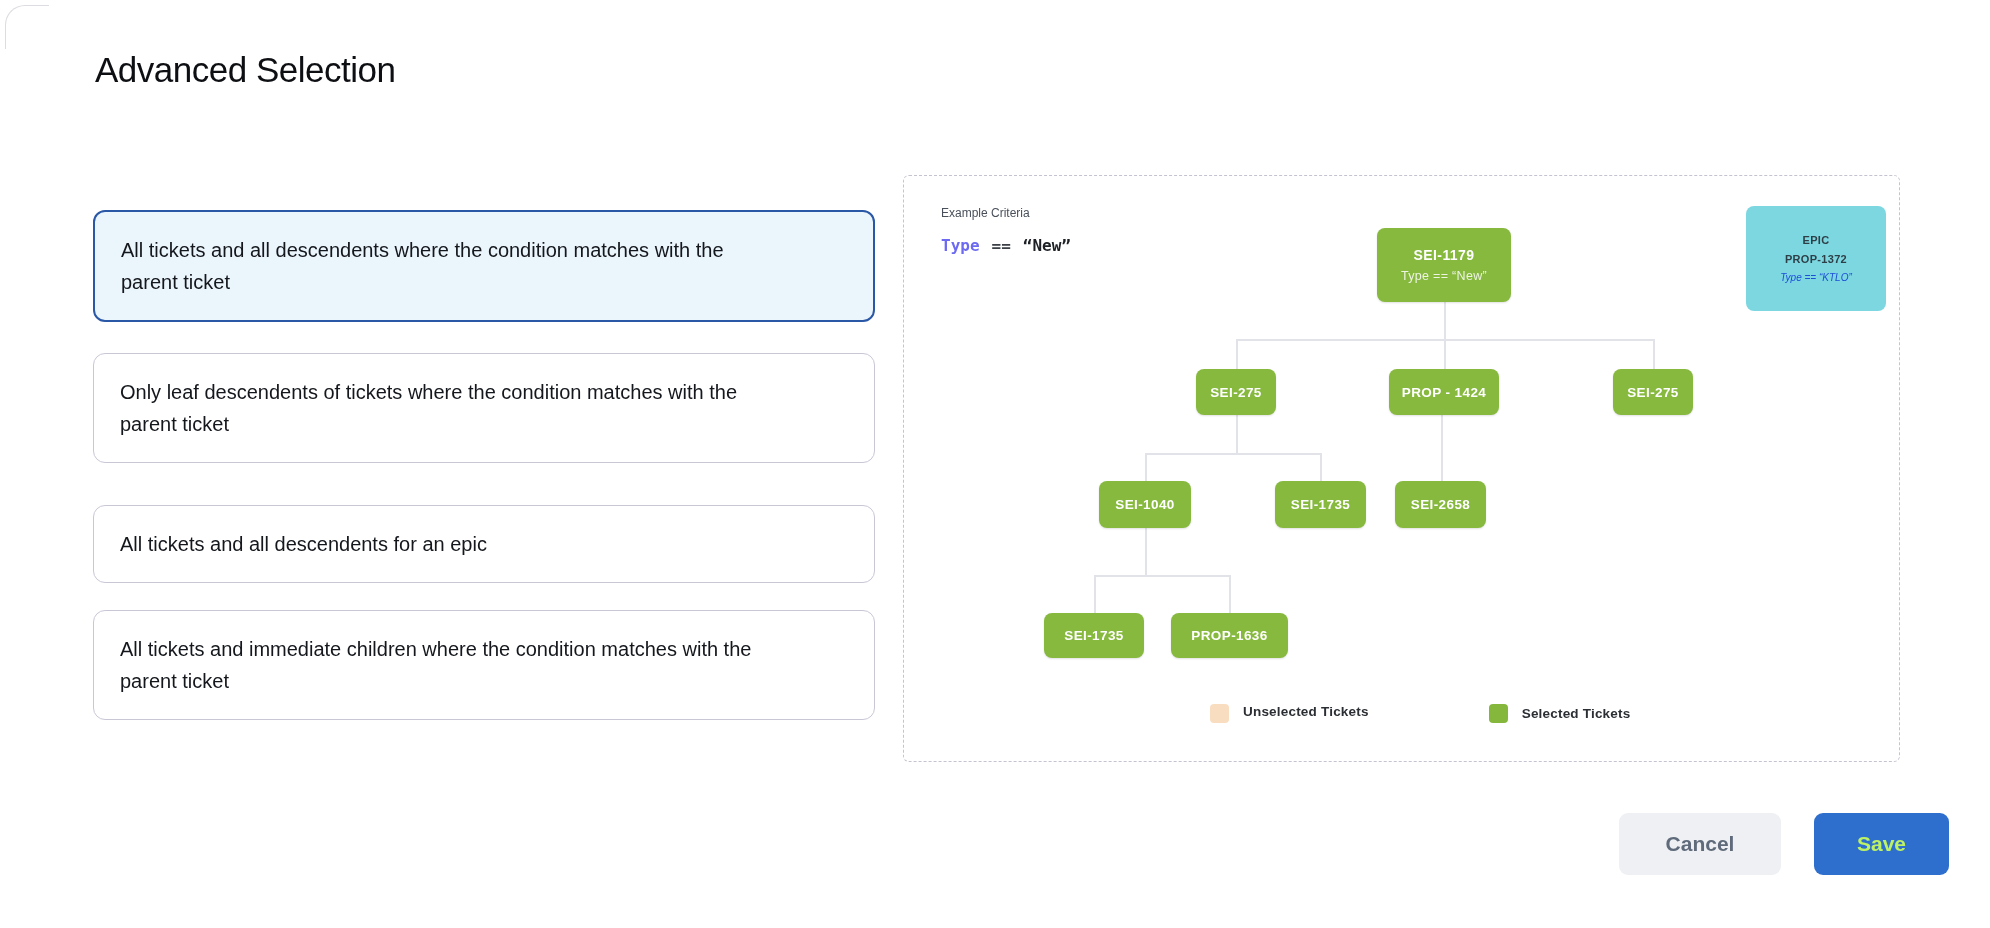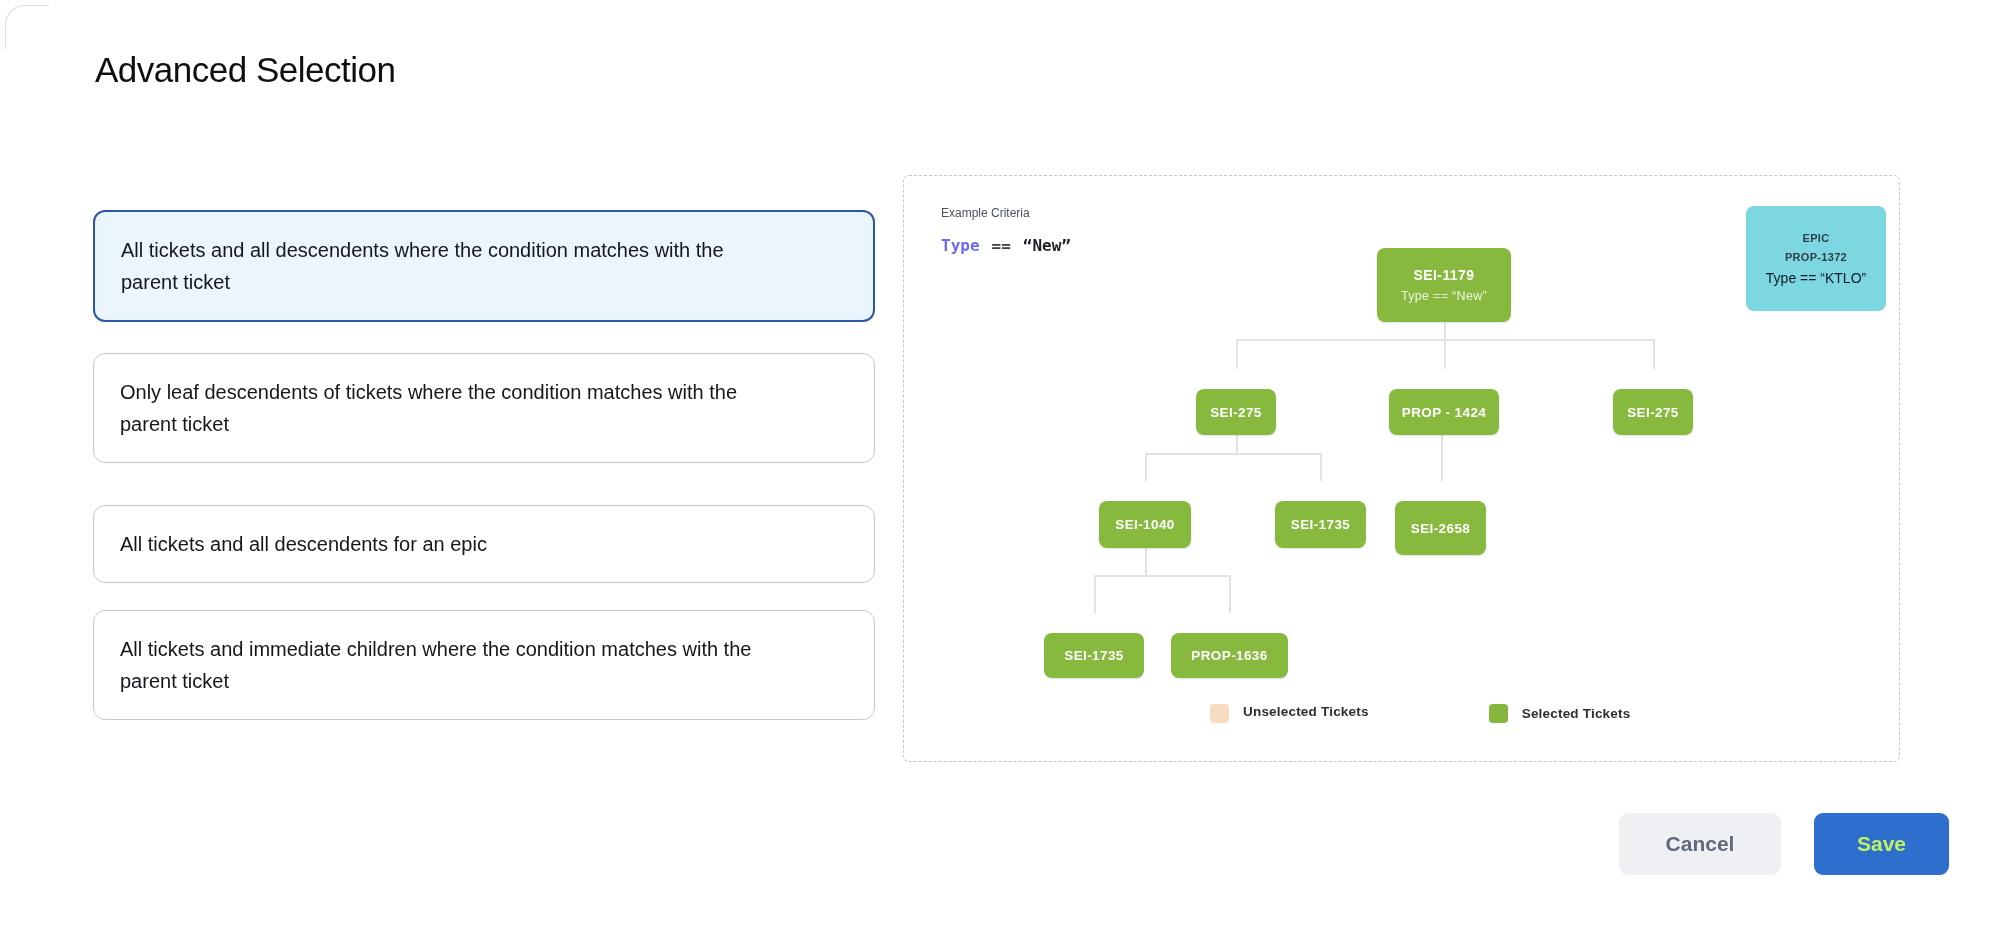--- a/index.html
+++ b/index.html
@@ -27,32 +27,32 @@
     font-family:"DejaVu Sans Mono", monospace; font-size:16px; font-weight:700; }
   .criteria-field { color:#6d6af2; }
   .criteria-op { color:#3b4046; }
   .criteria-value { color:#1d2125; }
 
   
   .tree { position:absolute; inset:0; }
   .node { position:absolute; background:#86b93e; border-radius:8px; color:#ffffff;
     display:flex; flex-direction:column; justify-content:center;
     font-weight:700; font-size:13.5px; letter-spacing:0.4px; text-align:center;
-    box-shadow:0 1px 2px rgba(0,0,0,0.12);margin-top:20px; }
+    box-shadow:0 1px 2px rgba(0,0,0,0.12); }
   .node .sublabel { font-size:12.5px; font-weight:400; color:rgba(255,255,255,0.85);
     letter-spacing:0.3px; margin-top:6px; }
   .cv { position:absolute; width:1.5px; background:#e2e2e9; }
   .ch { position:absolute; height:1.5px; background:#e2e2e9; }
 
   
   .epic-card { position:absolute; left:842px; top:30px; width:140px; height:105px;
     background:#7cd7e1; border-radius:8px; display:flex; flex-direction:column;
     align-items:center; justify-content:center; gap:7px; text-align:center; }
   .epic-line1, .epic-line2 { font-size:11px; font-weight:700; color:#2f3f47; letter-spacing:0.3px; }
-  .epic-line3 { font-size:14px; font-weight:400; color:#0f172a; }
+  .epic-line3 { font-size:10px; font-weight:400; color:#1d4ed8;font-style:italic; }
 
   
   .legend { position:absolute; left:306px; top:528px; display:flex; align-items:center; }
   .legend-swatch { width:19px; height:19px; border-radius:4px; }
   .swatch-unselected { background:#f9ddc1; }
   .swatch-selected { background:#84b73c; }
   .legend-label { font-size:13.5px; font-weight:700; color:#2b2f33; margin-left:14px; letter-spacing:0.2px; }
   .legend-item2 { margin-left:120px; display:flex; align-items:center; }
   .legend-item1 { display:flex; align-items:flex-start; }
 
@@ -119,21 +119,21 @@
     </div>
     <div class="node" style="left:709px; top:193px; width:80px; height:46px;">
       <span>SEI-275</span>
     </div>
     <div class="node" style="left:195px; top:305px; width:92px; height:47px;">
       <span>SEI-1040</span>
     </div>
     <div class="node" style="left:371px; top:305px; width:91px; height:47px;">
       <span>SEI-1735</span>
     </div>
-    <div class="node" style="left:491px; top:305px; width:91px; height:54px;">
+    <div class="node" style="left:491px; top:305px; width:91px; height:47px;">
       <span>SEI-2658</span>
     </div>
     <div class="node" style="left:140px; top:437px; width:100px; height:45px;">
       <span>SEI-1735</span>
     </div>
     <div class="node" style="left:267px; top:437px; width:117px; height:45px;">
       <span>PROP-1636</span>
     </div>
   </div>
 

